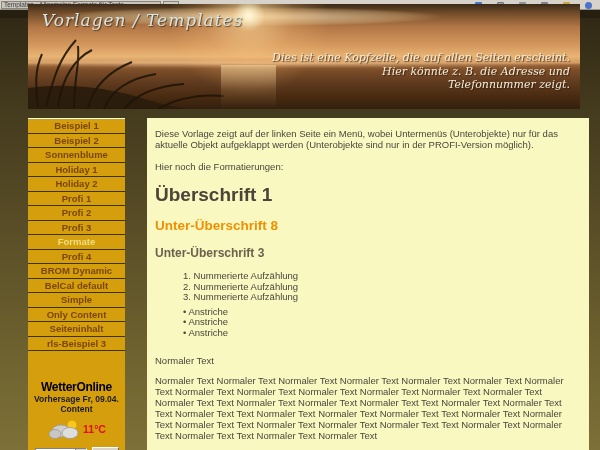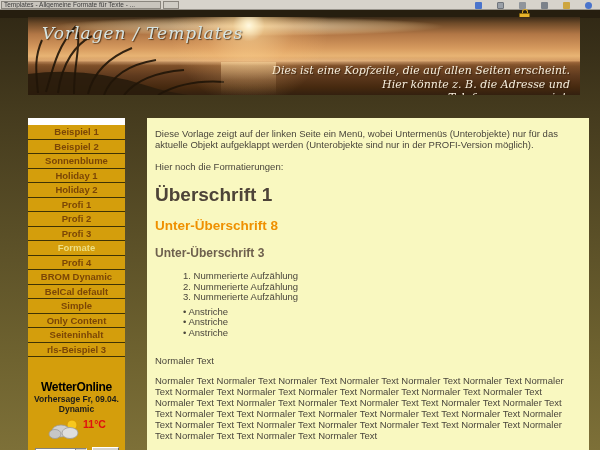--- a/index.html
+++ b/index.html
@@ -22,45 +22,45 @@
   .ci-msgr{background:#cda53e;}
   .ci-help{background:#4a74cc;border-radius:50%;}
 
   
   .pagebar{position:absolute;left:0;top:10px;width:600px;height:8px;background:#261e0f;}
   .lock{position:absolute;left:519px;top:-1px;width:11px;height:9px;}
   .lock .shackle{position:absolute;left:2.5px;top:0;width:6px;height:5px;border:1.5px solid #d9a51f;border-bottom:none;border-radius:3px 3px 0 0;}
   .lock .lockbody{position:absolute;left:0;top:3.5px;width:11px;height:5.5px;background:#e8b42a;border:1px solid #8a6a10;border-radius:1px;}
 
   
-  .header{position:absolute;left:28px;top:17px;width:552px;height:78px;overflow:hidden;
+  .header{position:absolute;left:28px;top:4px;width:552px;height:105px;overflow:hidden;
     background:
       radial-gradient(circle at 40% 11%, #fff8e0 0px, rgba(255,240,200,.9) 5px, rgba(255,215,150,.55) 16px, rgba(250,190,120,.25) 45px, rgba(250,190,120,0) 80px),
       radial-gradient(ellipse 260px 13px at 40% 12%, rgba(255,238,200,.75), rgba(255,225,170,.25) 60%, rgba(255,225,170,0) 75%),
       radial-gradient(ellipse 480px 6px at 44% 57%, rgba(255,220,170,.45), rgba(255,220,170,0) 70%),
       linear-gradient(180deg,#3a2a18 0%,#6e4a28 8%,#b27746 22%,#d69a5e 40%,#e8b474 50%,#d29a62 56%,#9a6438 58%,#7c4e28 63%,#5f3a1e 75%,#46290f 90%,#33200f 100%);}
   .header::after{content:"";position:absolute;left:35%;top:58%;width:10%;bottom:0;
       background:linear-gradient(180deg,rgba(255,222,165,.55),rgba(255,205,145,.15) 55%,rgba(255,205,145,0));}
   .grass{position:absolute;left:0;bottom:0;}
   .site-title{position:absolute;left:14px;top:6px;font-family:"DejaVu Serif",serif;font-style:italic;
       font-size:17px;letter-spacing:1px;color:#d5e3e1;text-shadow:1px 1px 1px rgba(50,30,10,.7);}
   .tagline{position:absolute;right:10px;top:47px;text-align:right;font-family:"DejaVu Serif",serif;font-style:italic;
       font-size:11px;line-height:13.5px;color:#f6eedd;text-shadow:1px 1px 1px rgba(50,28,8,.8);}
 
   
   .sidebar{position:absolute;left:28px;top:118px;width:97px;bottom:0;background:#d49e0c;}
-  .menu{border-top:7px solid #ffffff;}
+  .menu{border-top:1px solid #ffffff;}
   .menu-item{height:14.5px;line-height:14.5px;border-bottom:1px solid #3f3304;text-align:center;
       font-size:9.5px;font-weight:bold;color:#7b4606;cursor:pointer;}
   .menu-item.active{color:#ecdf84;}
 
   .widget{position:absolute;left:0;top:262px;width:97px;text-align:center;}
   .w-logo{font-size:12px;font-weight:bold;color:#000000;letter-spacing:-.3px;}
   .w-line{font-size:8.5px;font-weight:bold;color:#1c1c1c;line-height:10px;}
-  .w-row{display:flex;align-items:flex-start;justify-content:center;margin-top:4px;}
+  .w-row{display:flex;align-items:center;justify-content:center;margin-top:4px;}
   .w-temp{font-size:10.5px;font-weight:bold;color:#e01010;}
   .w-controls{display:flex;align-items:center;justify-content:center;gap:5px;margin-top:7px;}
   .select{display:flex;width:52px;height:13px;background:#fff;border:1px solid;border-color:#828282 #fff #fff #828282;}
   .sel-text{flex:1;font-size:8.5px;line-height:11px;color:#111;text-align:left;padding-left:2px;white-space:nowrap;overflow:hidden;}
   .sel-arrow{width:11px;background:#d6d2ca;border-left:1px solid #828282;font-size:6px;line-height:11px;color:#222;}
   .go-btn{width:27px;height:15px;background:#d8d4cc;border:1px solid;border-color:#fff #6a6a6a #6a6a6a #fff;
       font-size:9px;font-weight:bold;line-height:13px;color:#222;text-align:center;cursor:pointer;}
 
   
   .content{position:absolute;left:128px;top:118px;width:442px;bottom:0;background:#f9f8c0;
@@ -145,21 +145,21 @@
       <div class="menu-item">BelCal default</div>
       <div class="menu-item">Simple</div>
       <div class="menu-item">Only Content</div>
       <div class="menu-item">Seiteninhalt</div>
       <div class="menu-item">rls-Beispiel 3</div>
     </nav>
 
     <div class="widget">
       <div class="w-logo">WetterOnline</div>
       <div class="w-line">Vorhersage Fr, 09.04.</div>
-      <div class="w-line">Dynamic</div>
+      <div class="w-line">Content</div>
       <div class="w-row">
         <svg width="36" height="22" viewBox="0 0 36 22">
           <circle cx="25" cy="7" r="5" fill="#f8c81e" stroke="#d89a00" stroke-width="1"></circle>
           <line x1="25" y1="0" x2="25" y2="2" stroke="#d89a00"></line>
           <line x1="31" y1="3" x2="32.5" y2="1.5" stroke="#d89a00"></line>
           <line x1="32" y1="8" x2="34.5" y2="8" stroke="#d89a00"></line>
           <ellipse cx="14" cy="13" rx="9" ry="6" fill="#cfcfcf" stroke="#9a9a9a" stroke-width="0.8"></ellipse>
           <ellipse cx="23" cy="15" rx="8" ry="5.5" fill="#dedede" stroke="#9a9a9a" stroke-width="0.8"></ellipse>
           <ellipse cx="8" cy="16" rx="6" ry="4.5" fill="#c6c6c6" stroke="#9a9a9a" stroke-width="0.8"></ellipse>
         </svg>

